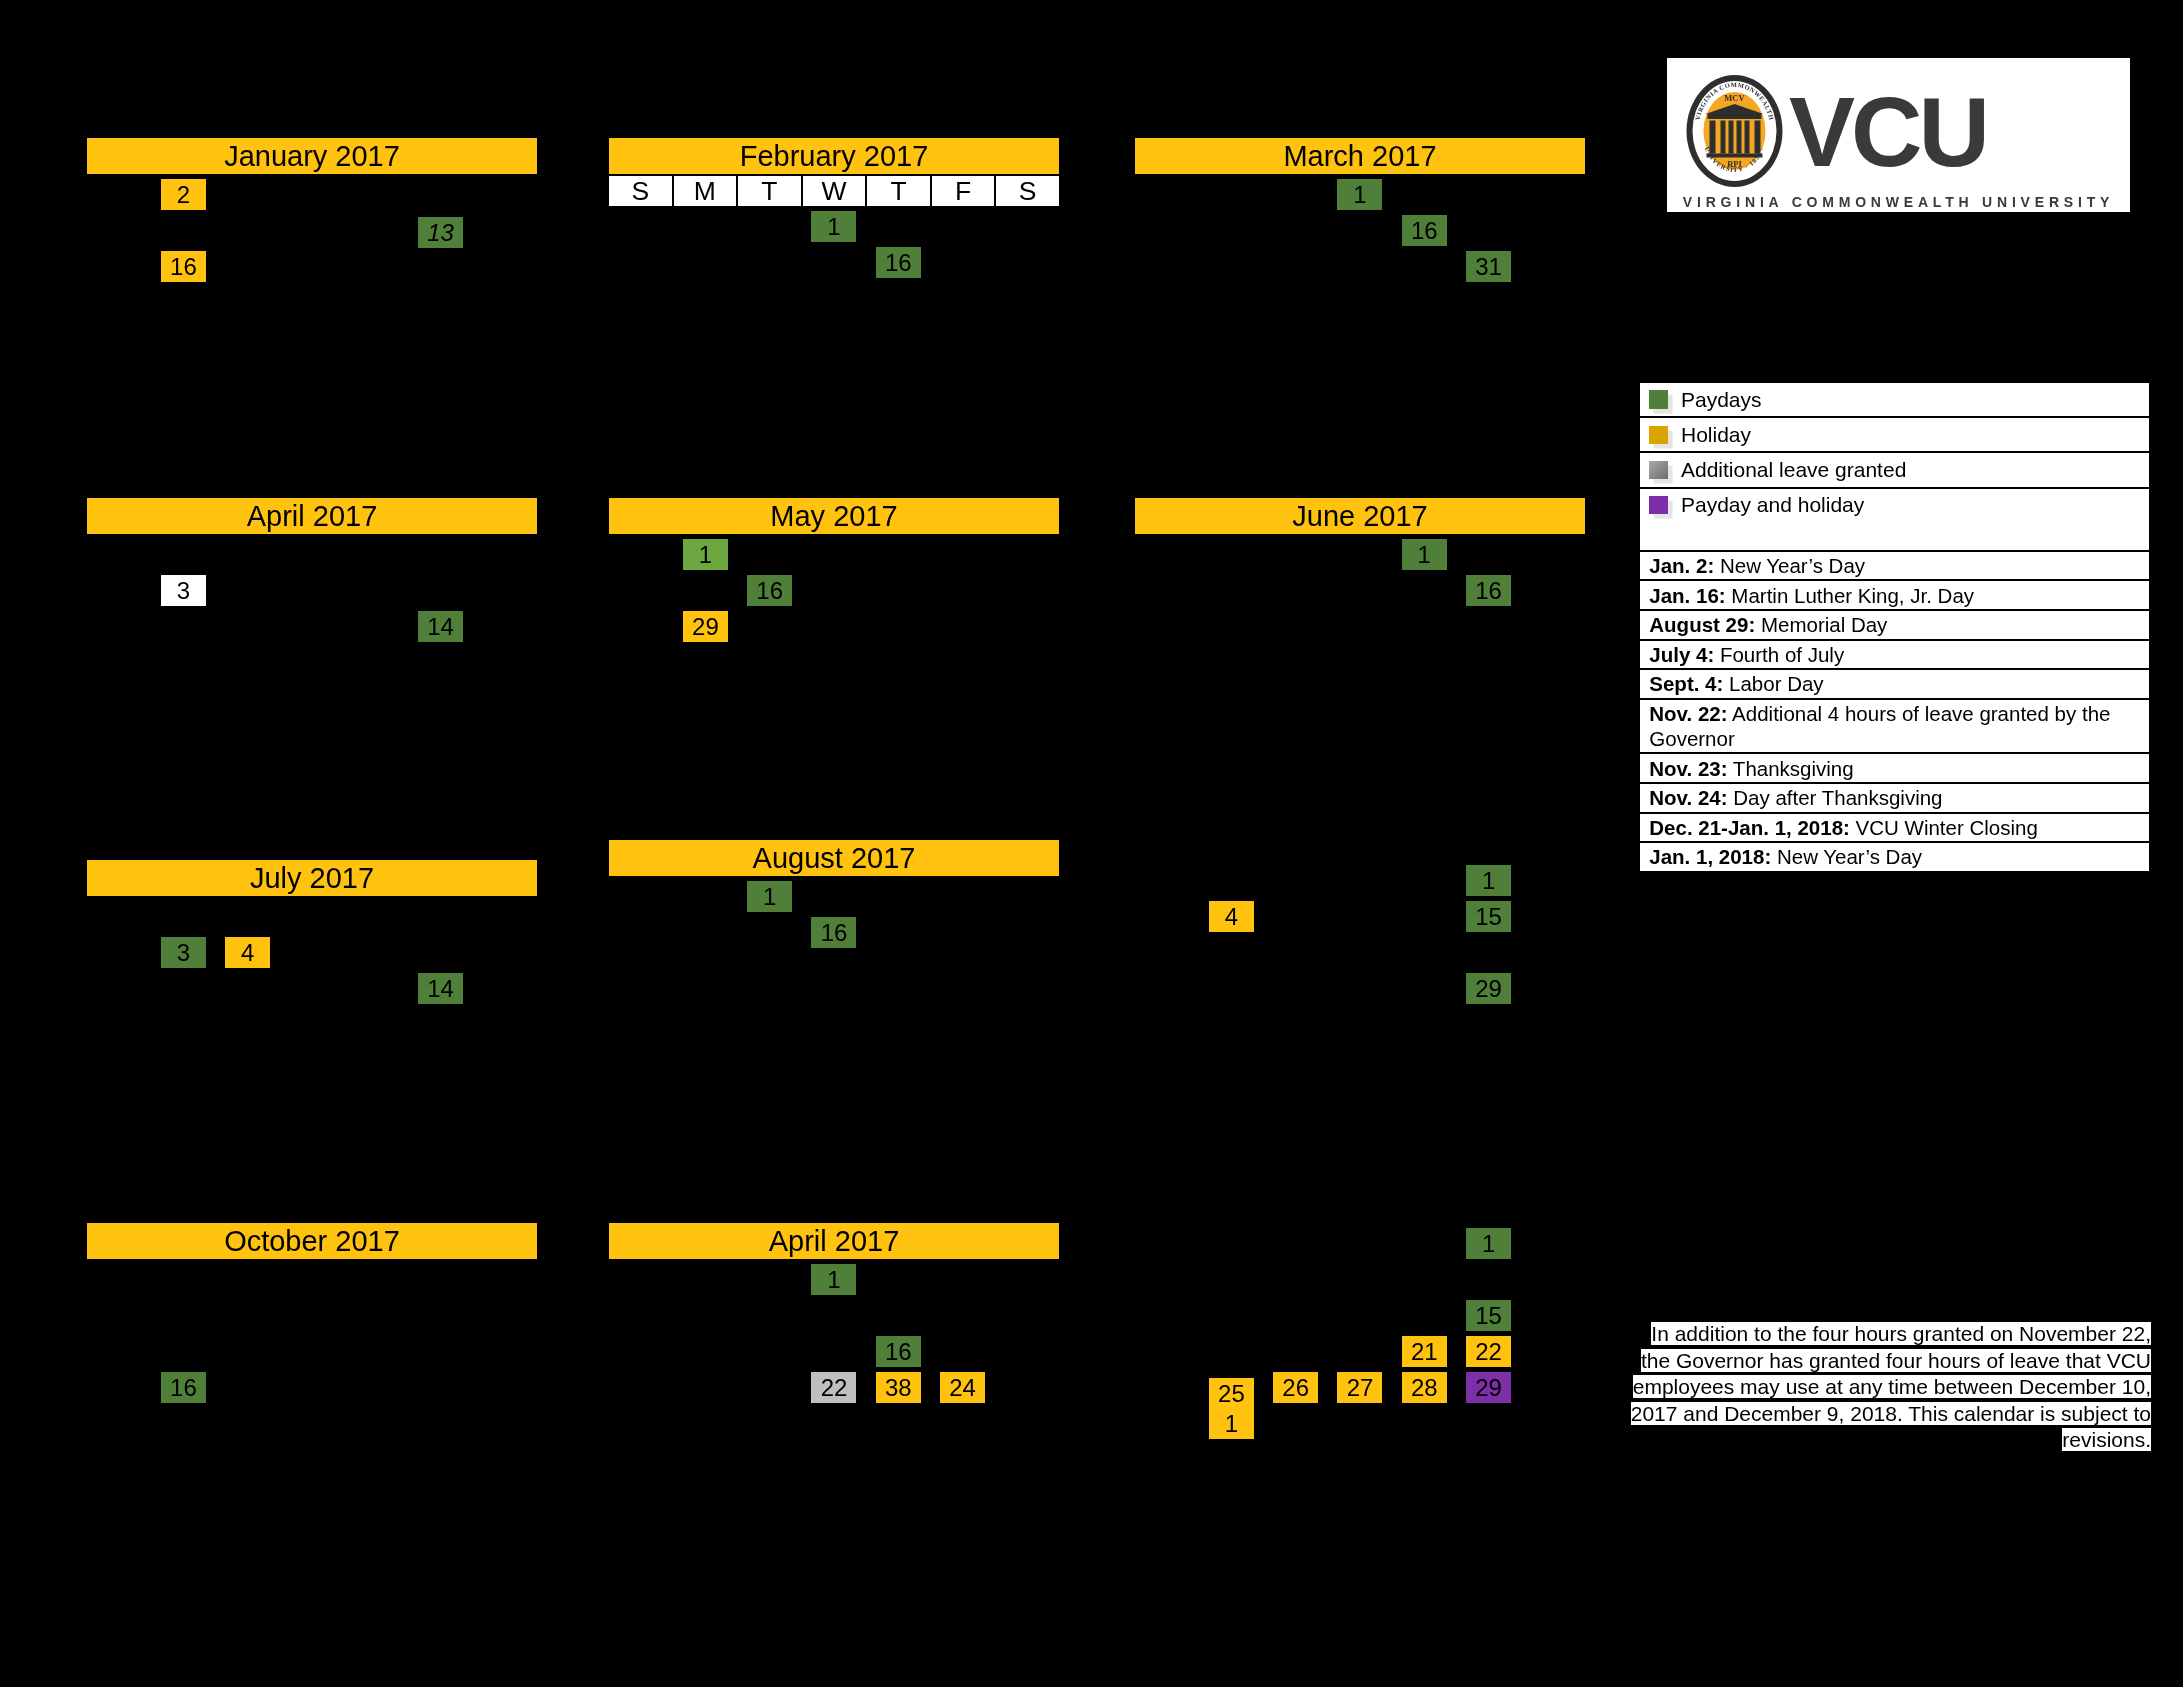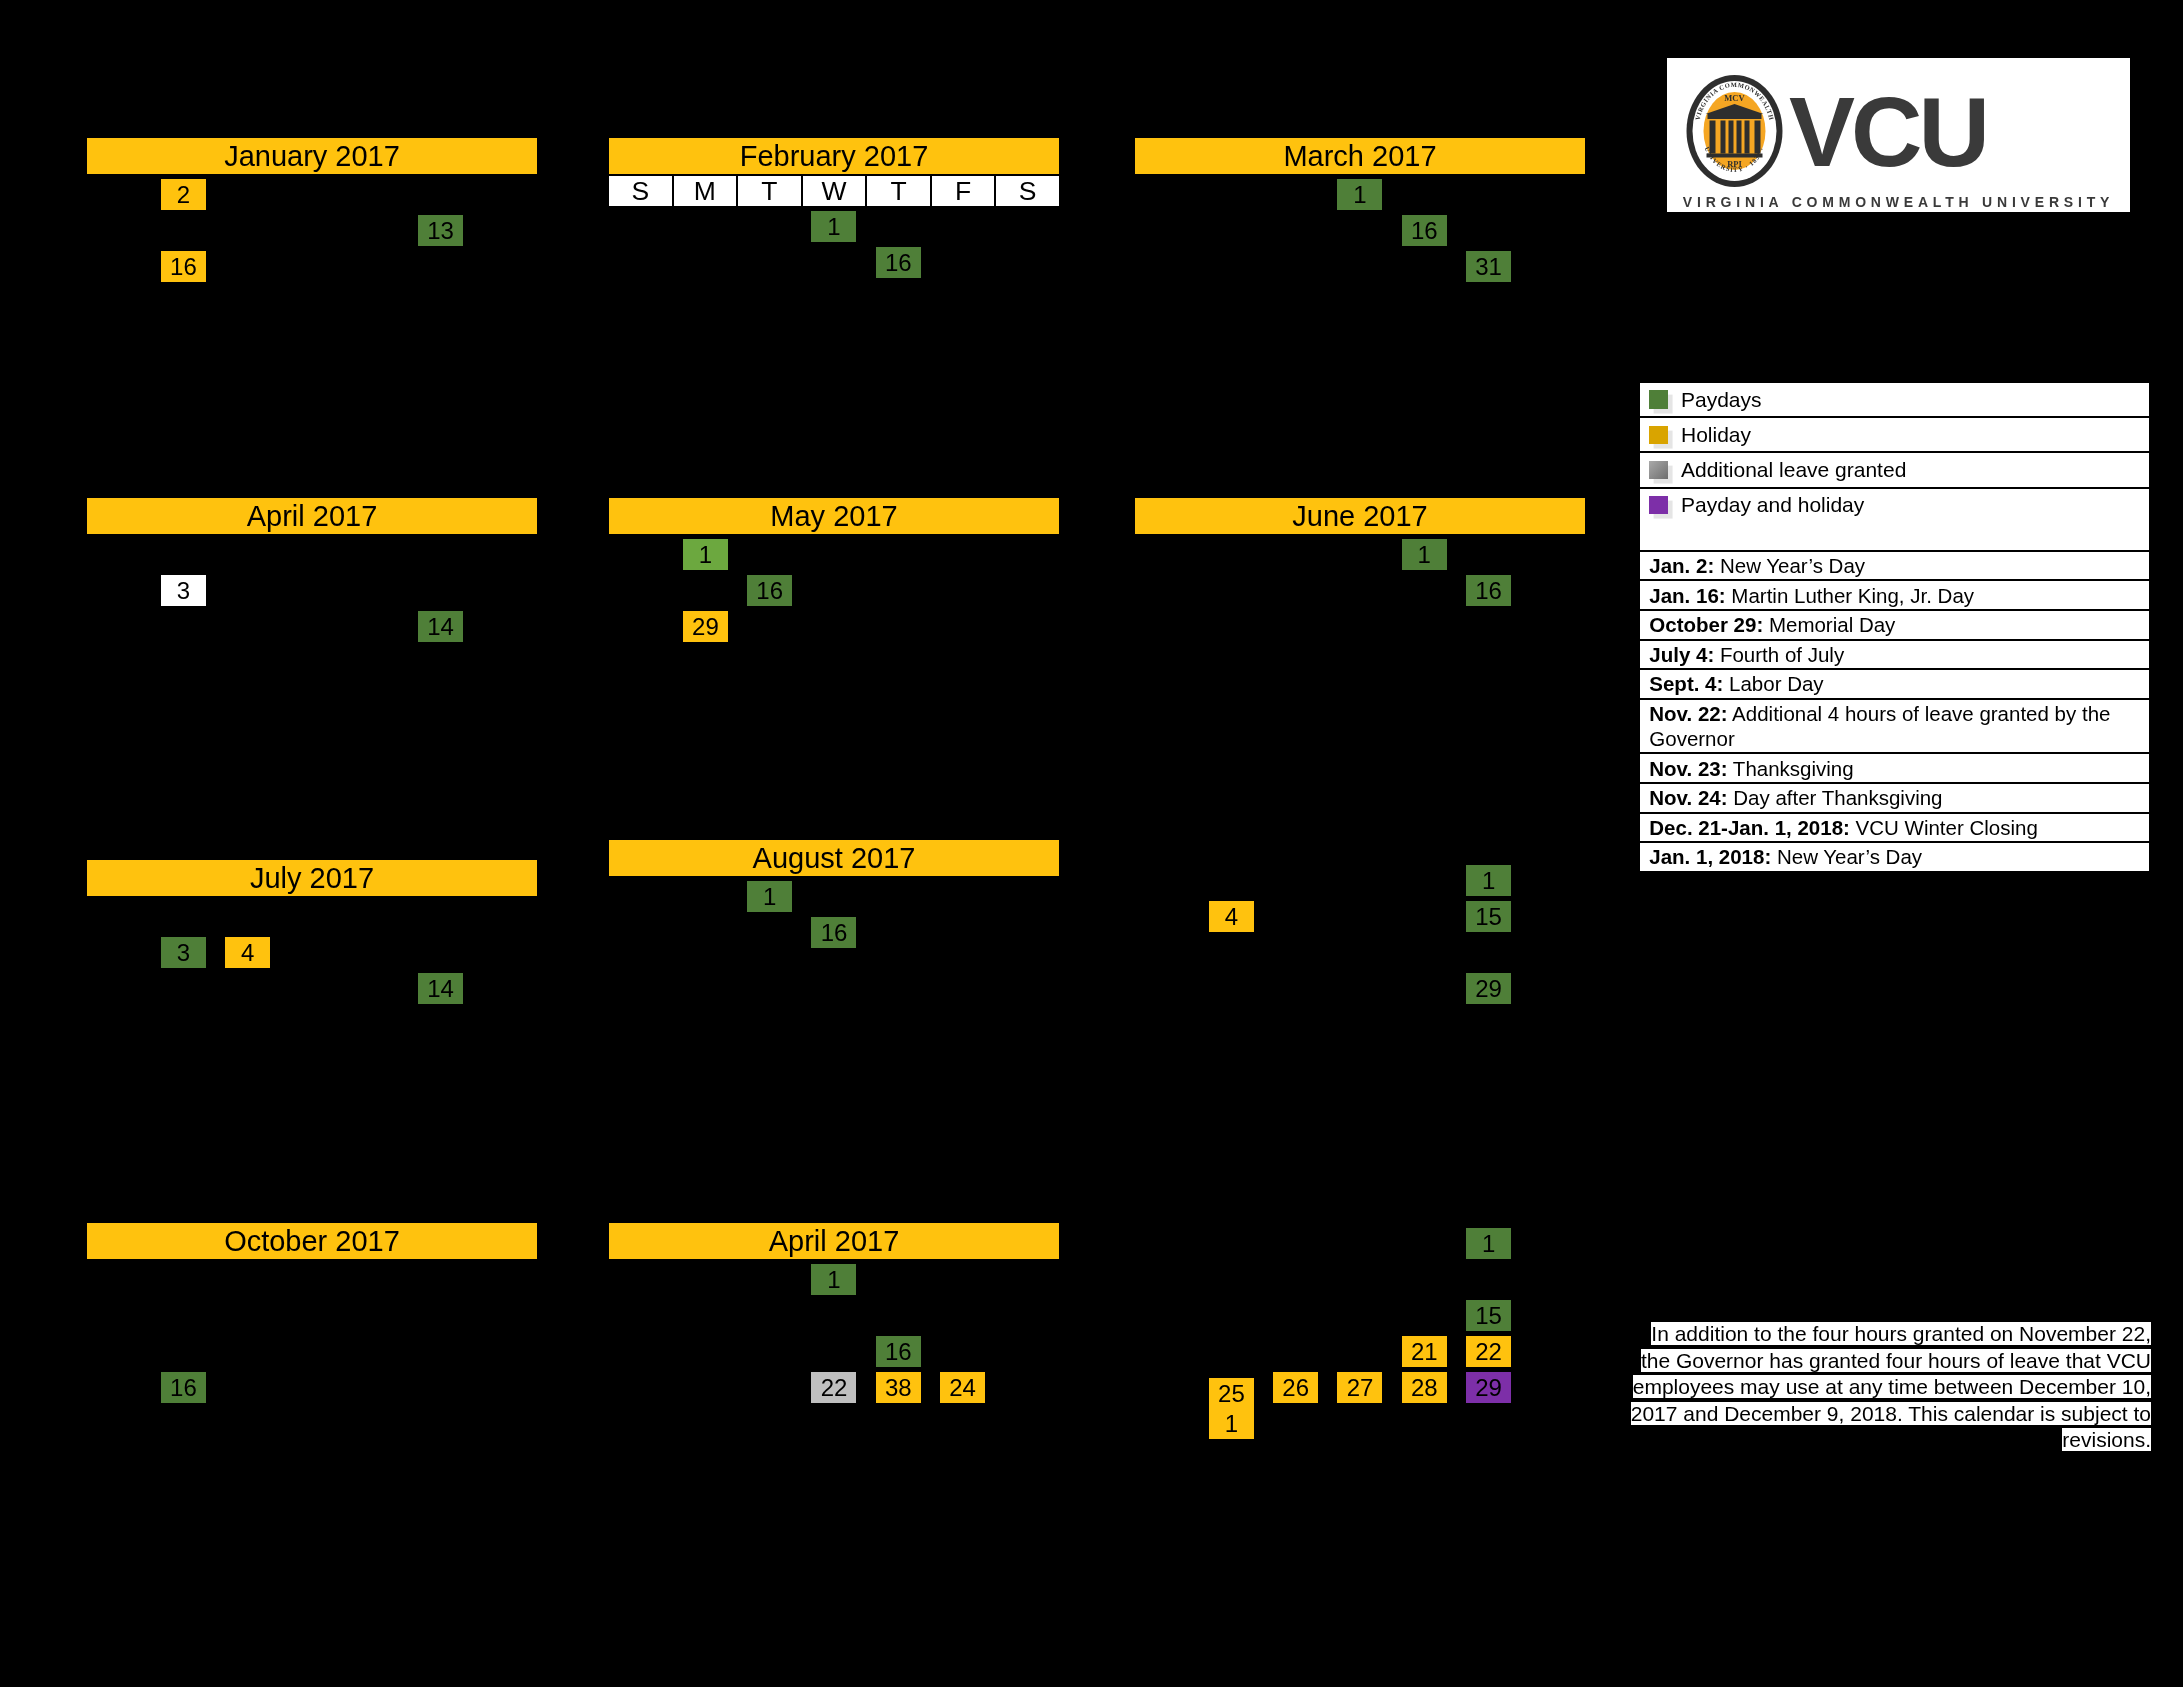--- a/index.html
+++ b/index.html
@@ -104,21 +104,21 @@
         <div style="grid-area: 1 / 3; display: flex; align-items: center; justify-content: center;"></div>
         <div style="grid-area: 1 / 4; display: flex; align-items: center; justify-content: center;"></div>
         <div style="grid-area: 1 / 5; display: flex; align-items: center; justify-content: center;"></div>
         <div style="grid-area: 1 / 6; display: flex; align-items: center; justify-content: center;"></div>
         <div style="grid-area: 1 / 7; display: flex; align-items: center; justify-content: center;"></div>
         <div style="grid-area: 2 / 1; display: flex; align-items: center; justify-content: center;"></div>
         <div style="grid-area: 2 / 2; display: flex; align-items: center; justify-content: center;"></div>
         <div style="grid-area: 2 / 3; display: flex; align-items: center; justify-content: center;"></div>
         <div style="grid-area: 2 / 4; display: flex; align-items: center; justify-content: center;"></div>
         <div style="grid-area: 2 / 5; display: flex; align-items: center; justify-content: center;"></div>
-        <div style="grid-area: 2 / 6; display: flex; align-items: center; justify-content: center;">
+        <div style="grid-area: 2 / 6; display: flex; align-items: flex-end; justify-content: center; font-style: italic;">
           <div class="cell pay">13</div>
         </div>
         <div style="grid-area: 2 / 7; display: flex; align-items: center; justify-content: center;"></div>
         <div style="grid-area: 3 / 1; display: flex; align-items: center; justify-content: center;"></div>
         <div style="grid-area: 3 / 2; display: flex; align-items: center; justify-content: center;">
           <div class="cell hol">16</div>
         </div>
         <div style="grid-area: 3 / 3; display: flex; align-items: center; justify-content: center;"></div>
         <div style="grid-area: 3 / 4; display: flex; align-items: center; justify-content: center;"></div>
         <div style="grid-area: 3 / 5; display: flex; align-items: center; justify-content: center;"></div>
@@ -532,21 +532,21 @@
       </div>
       <div class="lrow">
         <span class="sw p"></span>
         <span>Payday and holiday</span>
       </div>
     </div>
   <div class="lrow blank"></div>
   <div id="legend-holidays">
       <div class="hrow"><b>Jan. 2:</b><span> New Year’s Day</span></div>
       <div class="hrow"><b>Jan. 16:</b><span> Martin Luther King, Jr. Day</span></div>
-      <div class="hrow"><b>October 29:</b><span> Memorial Day</span></div>
+      <div class="hrow"><b>August 29:</b><span> Memorial Day</span></div>
       <div class="hrow"><b>July 4:</b><span> Fourth of July</span></div>
       <div class="hrow"><b>Sept. 4:</b><span> Labor Day</span></div>
       <div class="hrow"><b>Nov. 22:</b><span> Additional 4 hours of leave granted by the Governor</span></div>
       <div class="hrow"><b>Nov. 23:</b><span> Thanksgiving</span></div>
       <div class="hrow"><b>Nov. 24:</b><span> Day after Thanksgiving</span></div>
       <div class="hrow"><b>Dec. 21-Jan. 1, 2018:</b><span> VCU Winter Closing</span></div>
       <div class="hrow"><b>Jan. 1, 2018:</b><span> New Year’s Day</span></div>
     </div>
 </div>
 

